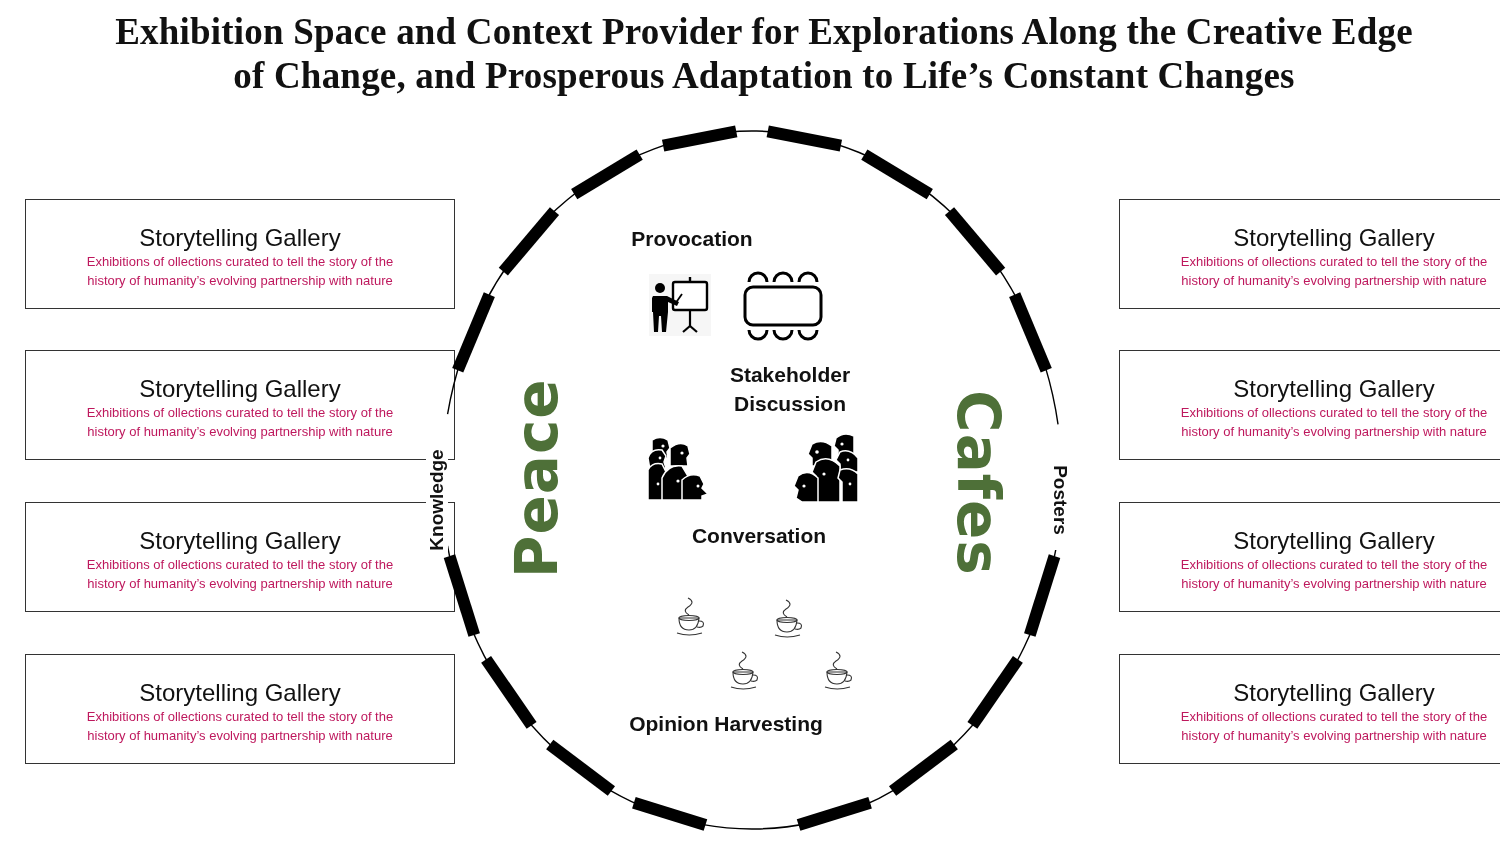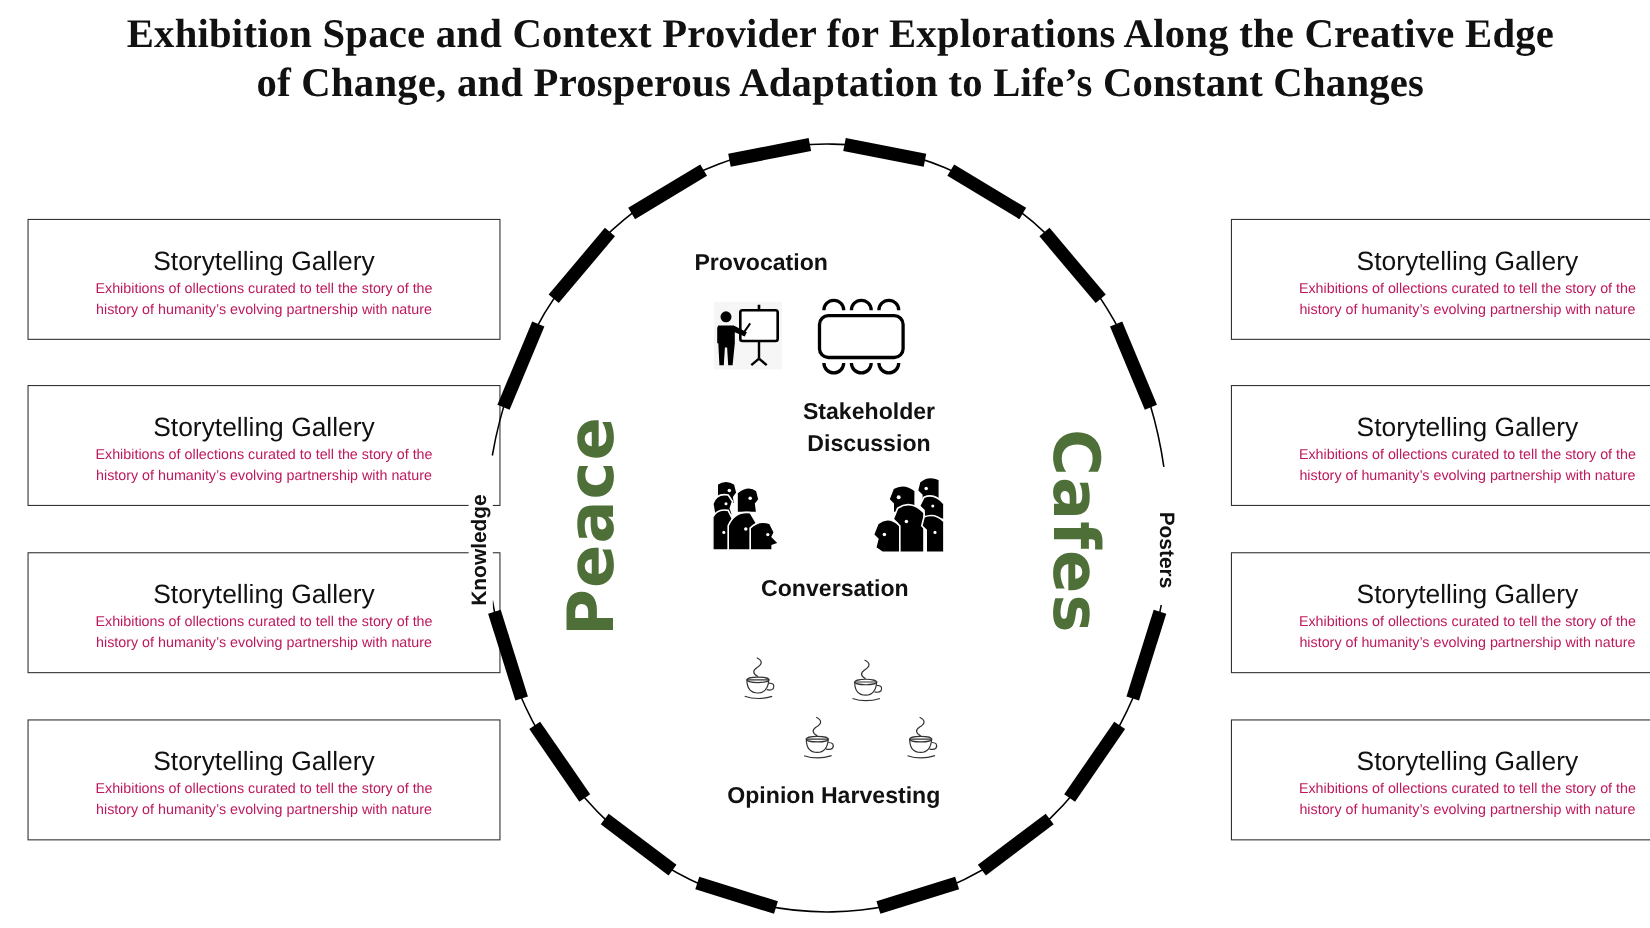--- a/index.html
+++ b/index.html
@@ -198,15 +198,15 @@
 <svg class="icon" style="left:822px; top:650px;" width="34" height="42" viewBox="0 0 34 42">
   <g fill="none" stroke="#333" stroke-width="1.1">
     <path d="M14,2 Q22,6 14,11 Q8,15 15,19"></path>
     <path d="M5,22 Q5,34 15,34 Q24,34 25,22 Z"></path>
     <ellipse cx="15" cy="22" rx="10" ry="2.5"></ellipse>
     <path d="M25,25 Q31,25 29,30 Q27,32 23,31"></path>
     <path d="M3,37 Q15,41 28,37"></path>
   </g>
 </svg>
 
-<div style="position:absolute; left:608px; top:710px; width:300px; text-align:center;">
+<div style="position:absolute; left:576px; top:710px; width:300px; text-align:center;">
   <div style="font-weight:bold; font-size:21px; line-height:27px;">Opinion Harvesting</div>
 </div>
 
 </body></html>

